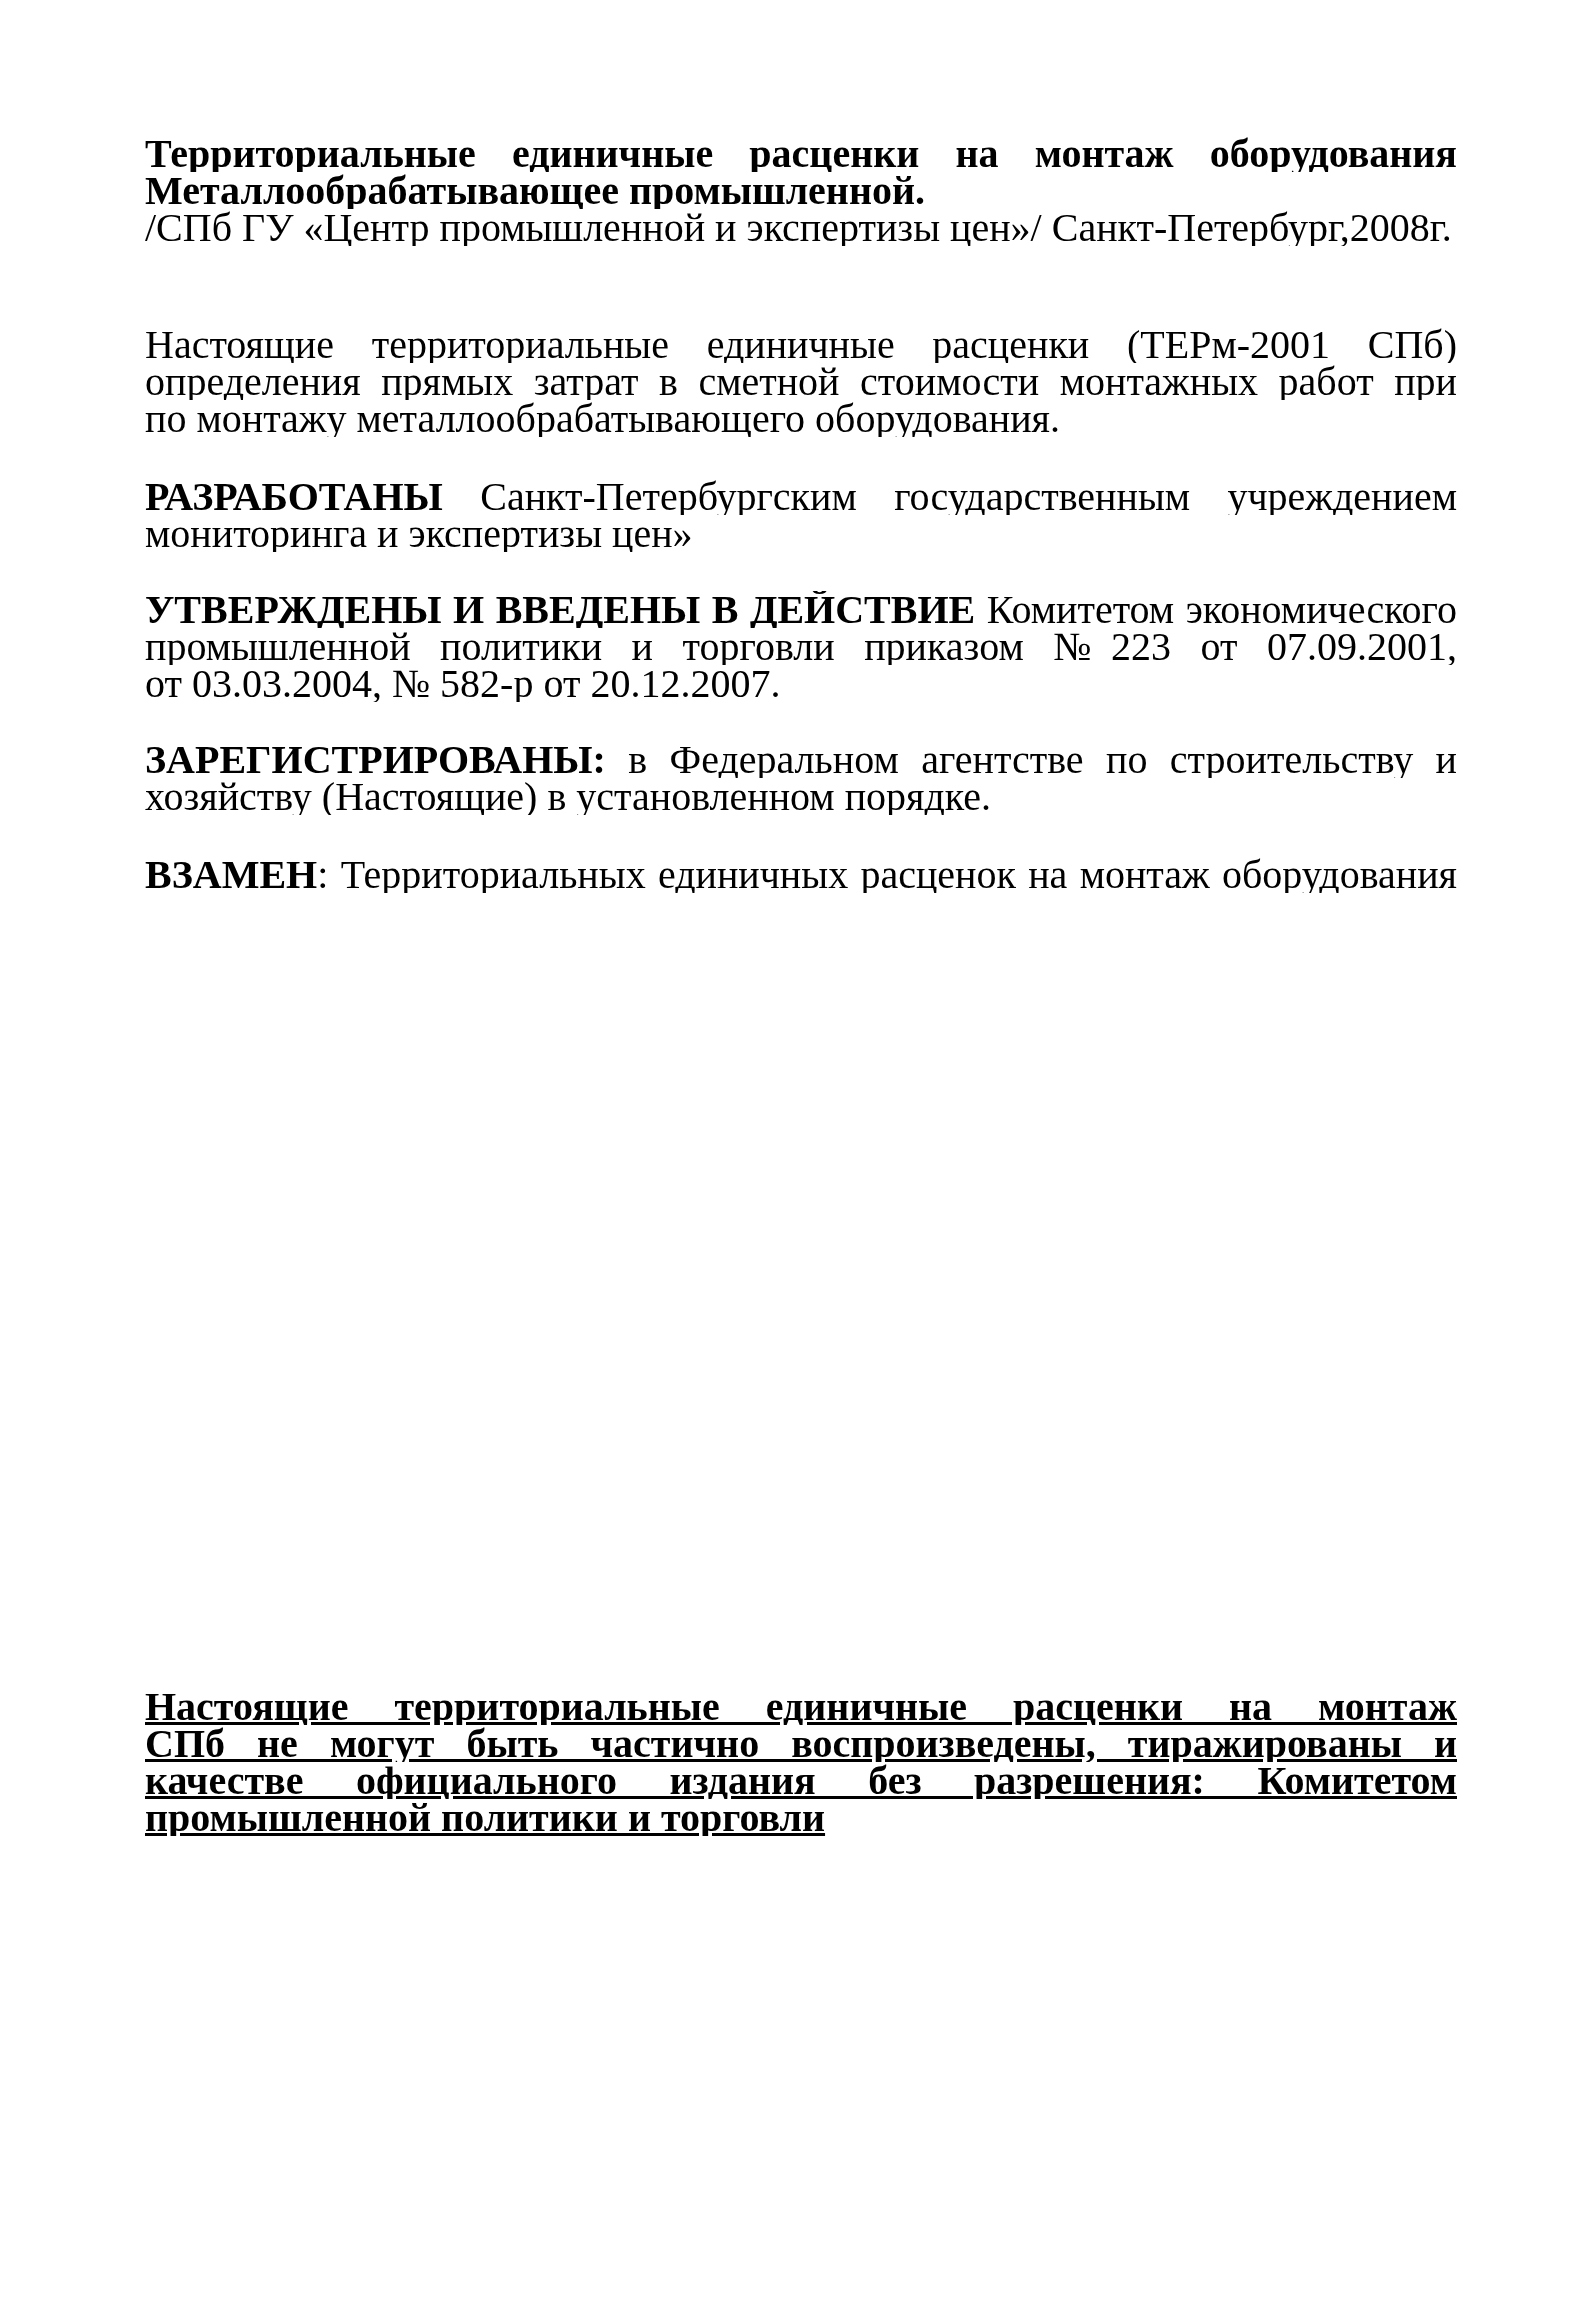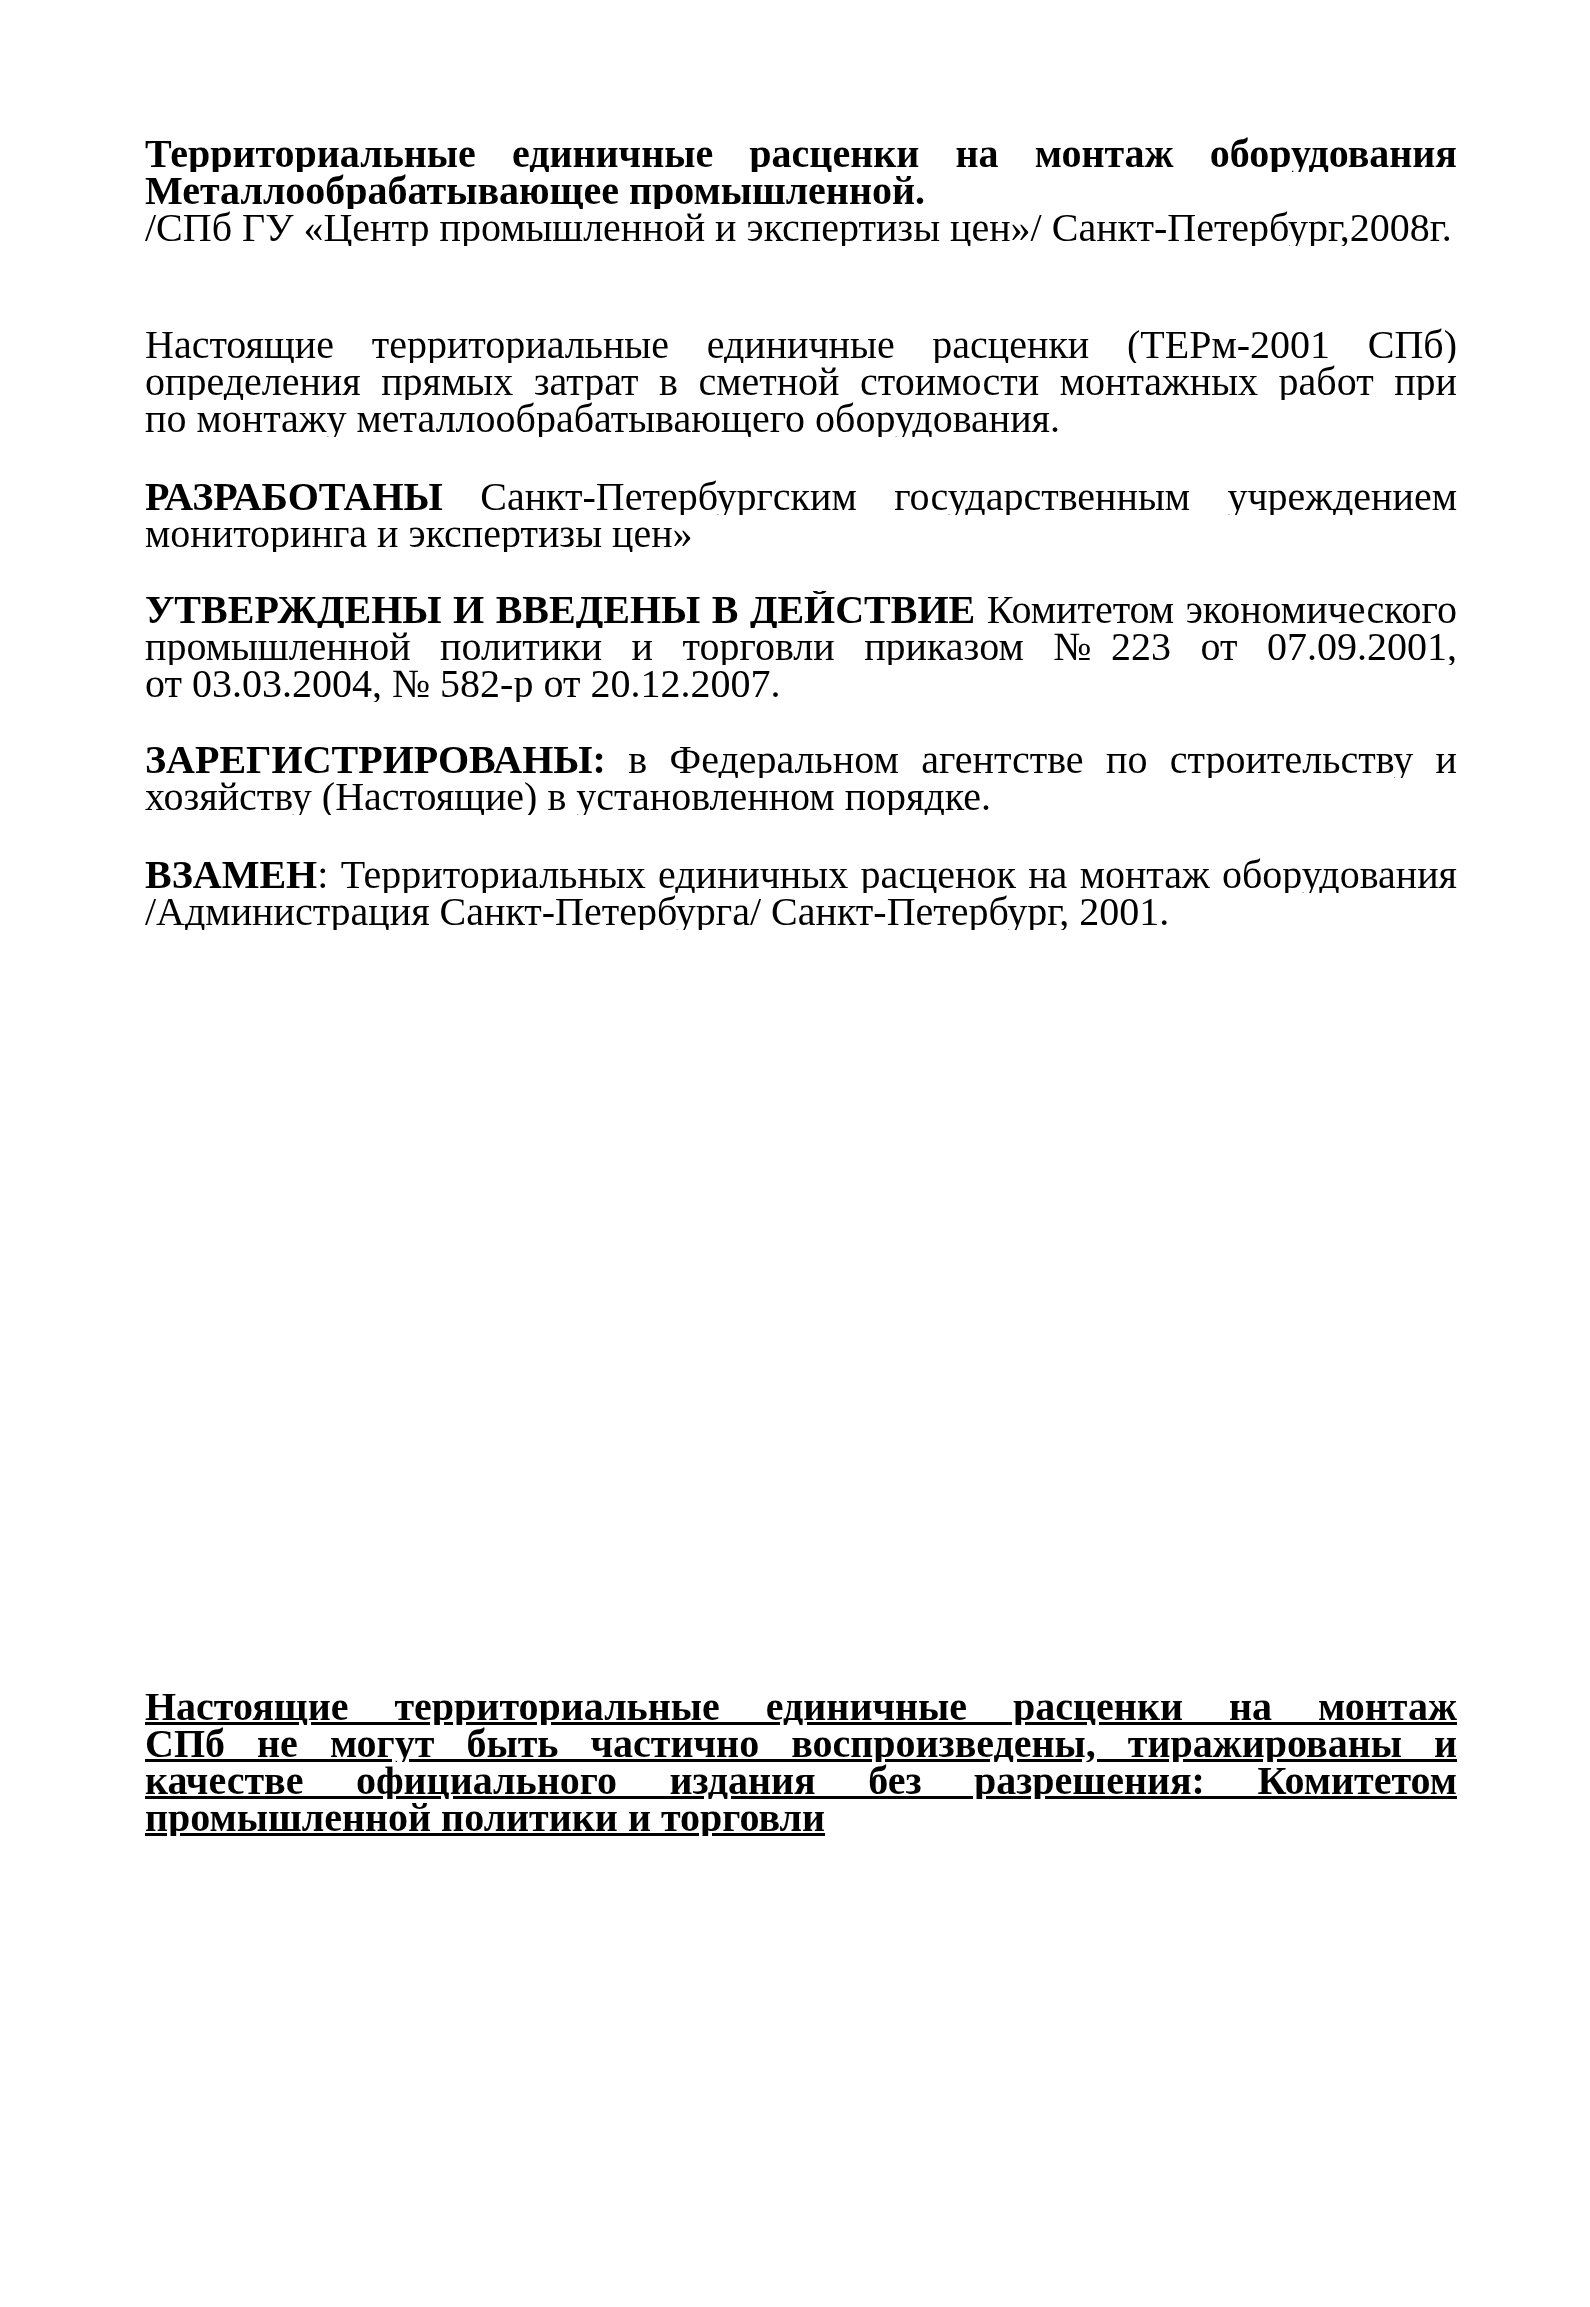--- a/index.html
+++ b/index.html
@@ -69,21 +69,20 @@
     <div class="line">от 03.03.2004, № 582-р от 20.12.2007.</div>
   </div>
 
   <div class="block" id="b-registered">
     <div class="line j"><b>ЗАРЕГИСТРИРОВАНЫ:</b><span> в Федеральном агентстве по строительству и коммунальному</span></div>
     <div class="line">хозяйству (Настоящие) в установленном порядке.</div>
   </div>
 
   <div class="block" id="b-replaces">
     <div class="line j"><b>ВЗАМЕН</b><span>: Территориальных единичных расценок на монтаж оборудования ТЕРм-2001</span></div>
-    <div class="line">/Администрация Санкт-Петербурга/ Санкт-Петербург, 2001.</div>
   </div>
 
   <div class="block bold" id="b-copyright">
     <div class="line j">Настоящие территориальные единичные расценки на монтаж оборудования ТЕРм-2001</div>
     <div class="line j">СПб не могут быть частично воспроизведены, тиражированы и распространены в</div>
     <div class="line j">качестве официального издания без разрешения: Комитетом экономического развития,</div>
     <div class="line">промышленной политики и торговли</div>
   </div>
 
 </div>

